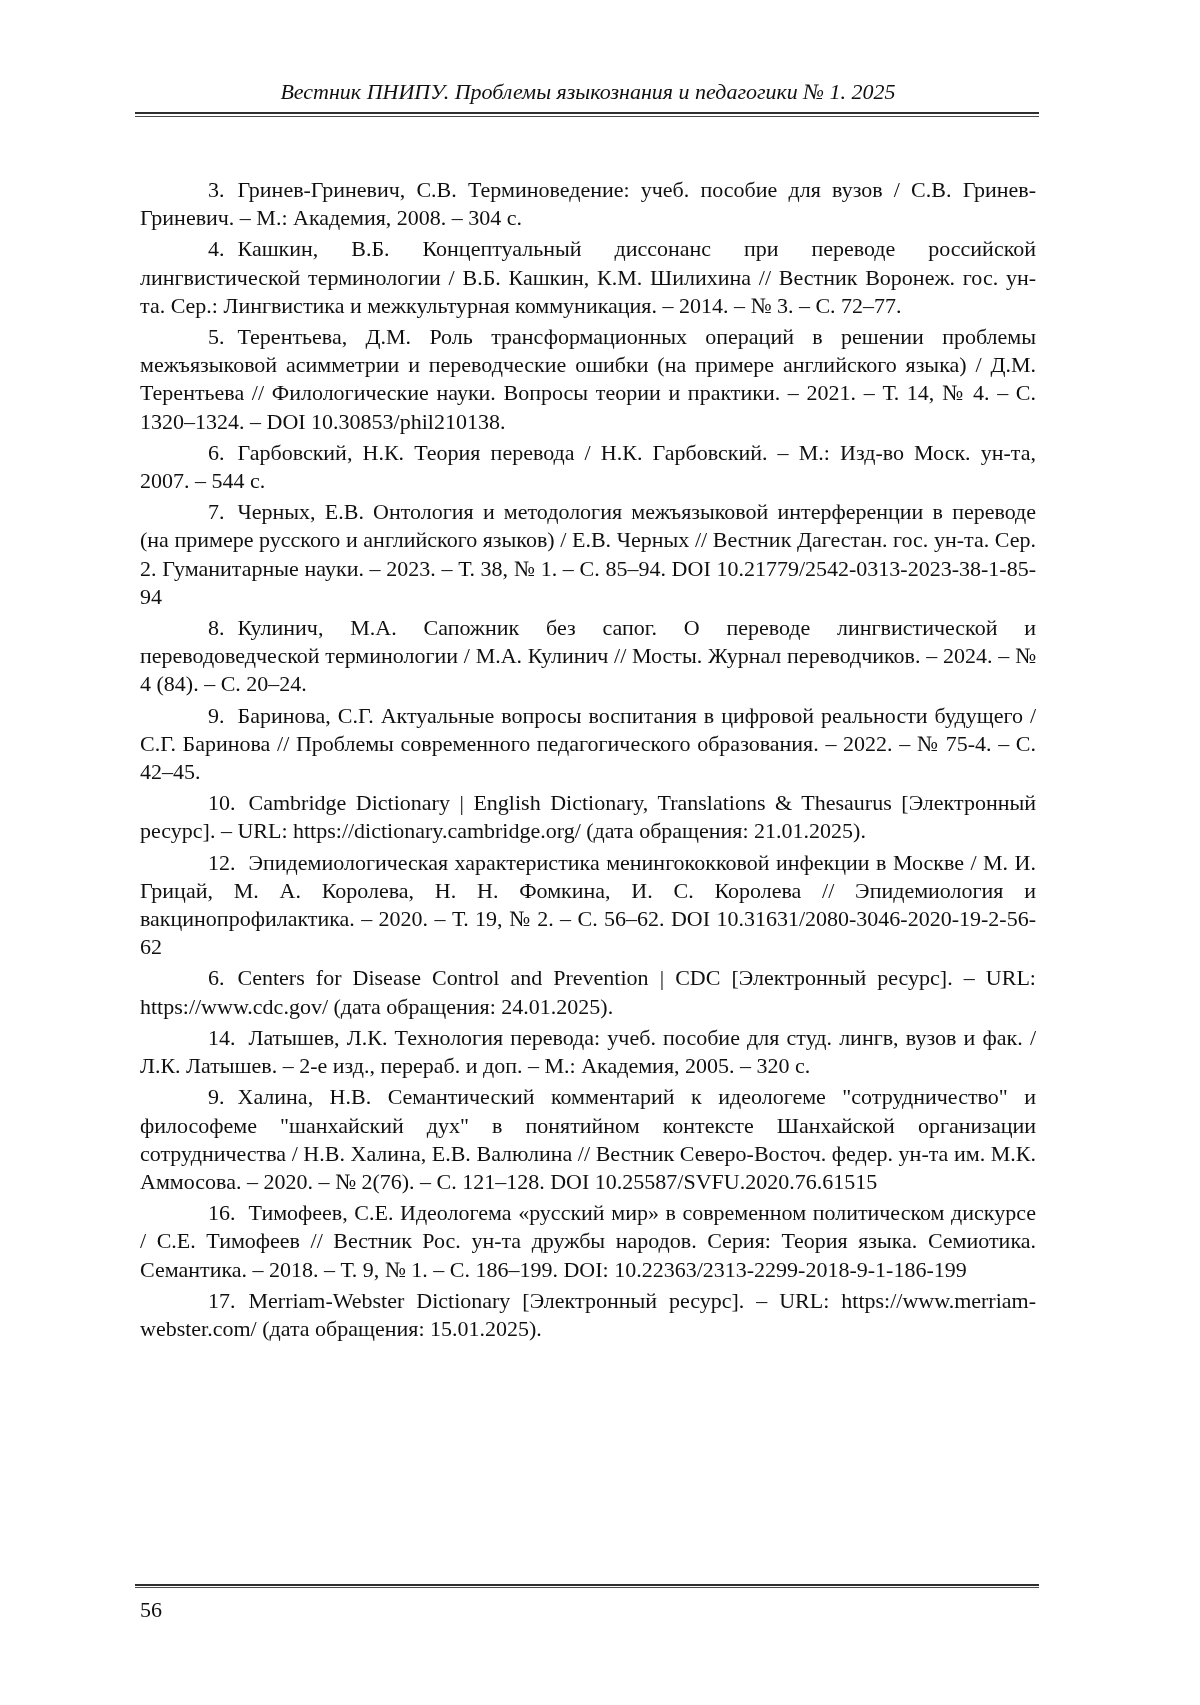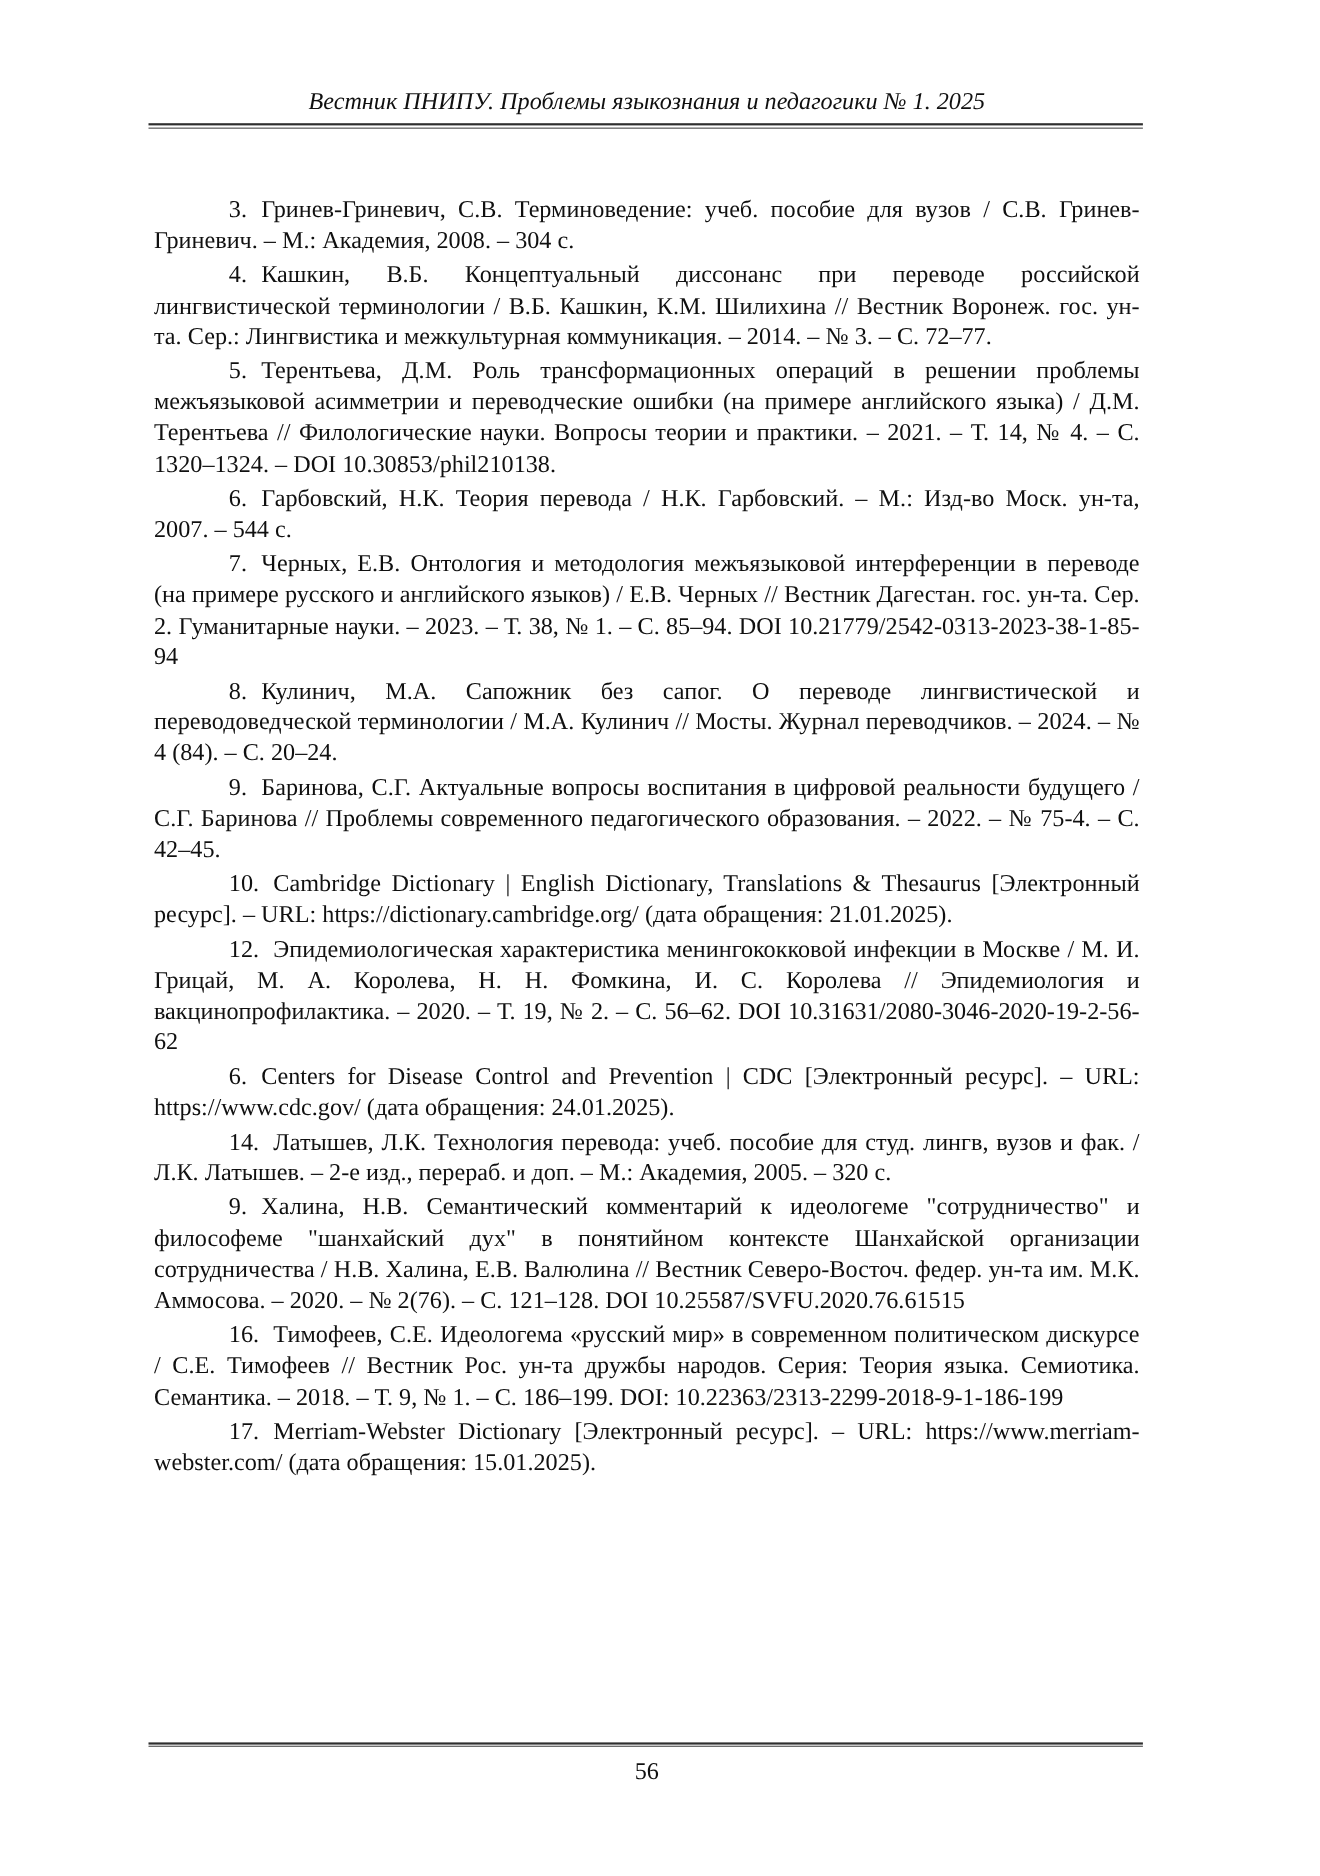--- a/index.html
+++ b/index.html
@@ -68,21 +68,21 @@
     height: 1px;
     border-top: 2px solid #2e2e2e;
     border-bottom: 1px solid #4a4a4a;
   }
   .foot-row {
     position: absolute;
     top: 1597px;
     left: 140px;
     width: 896px;
     display: flex;
-    justify-content: center;
+    justify-content: flex-start;
     align-items: baseline;
     font-size: 22px;
   }
   .page-num {
     font-style: normal;
   }
   .foot-title {
     font-style: italic;
   }
 </style>

